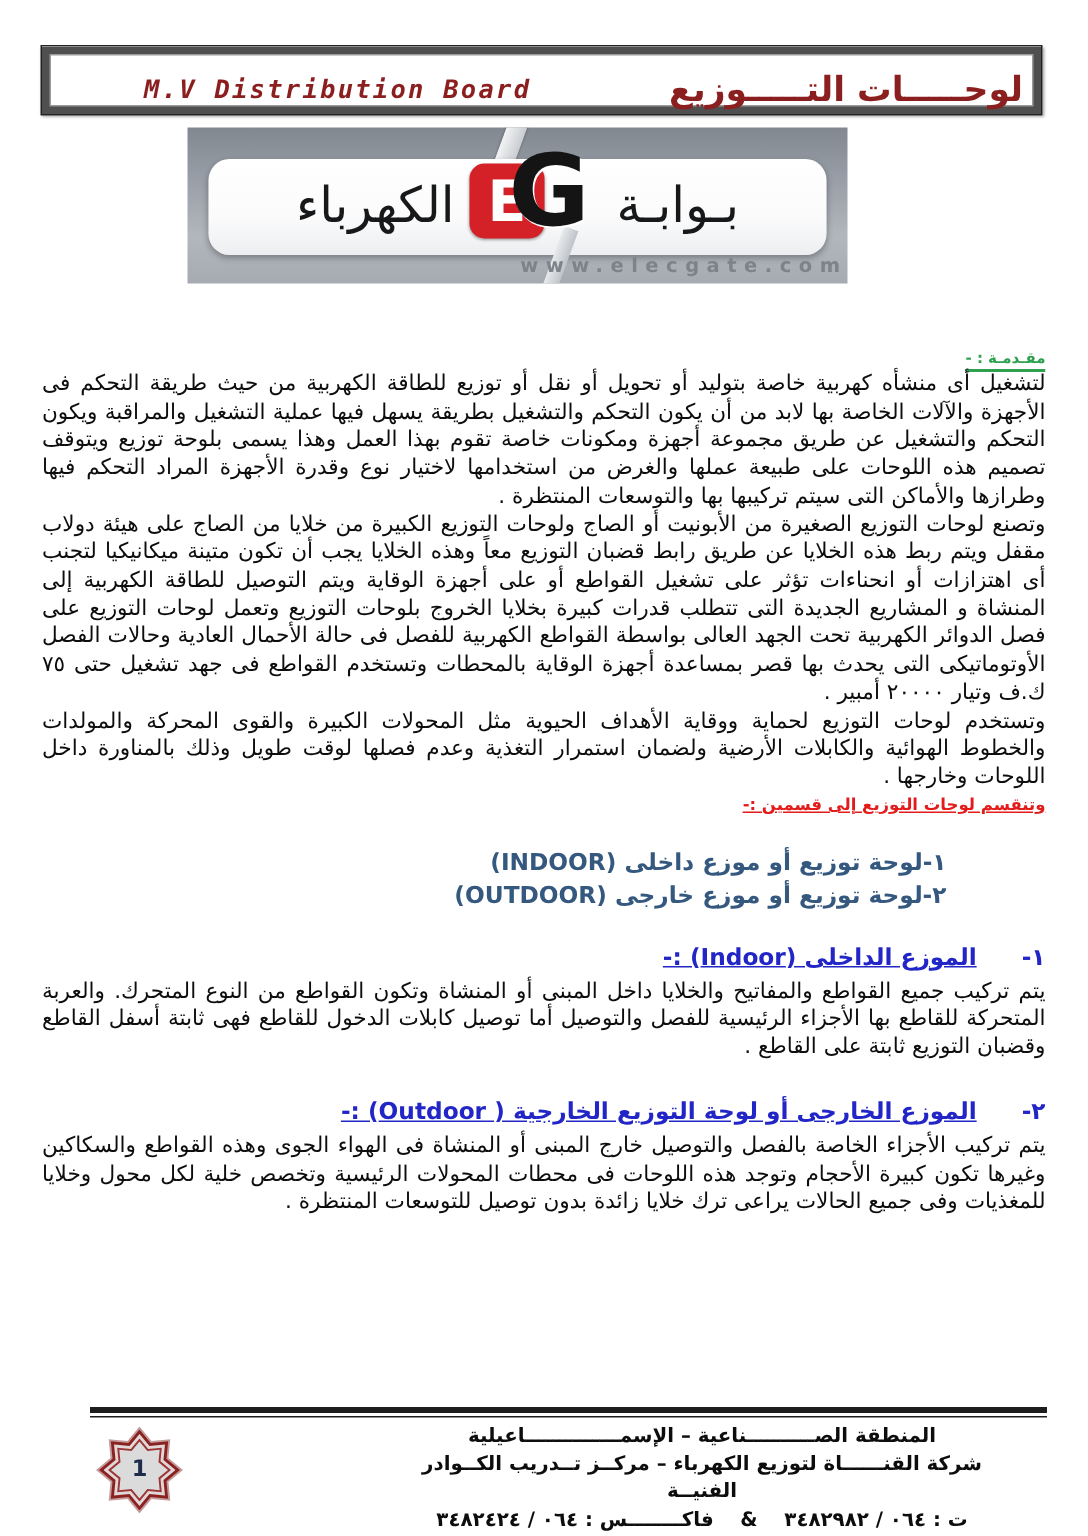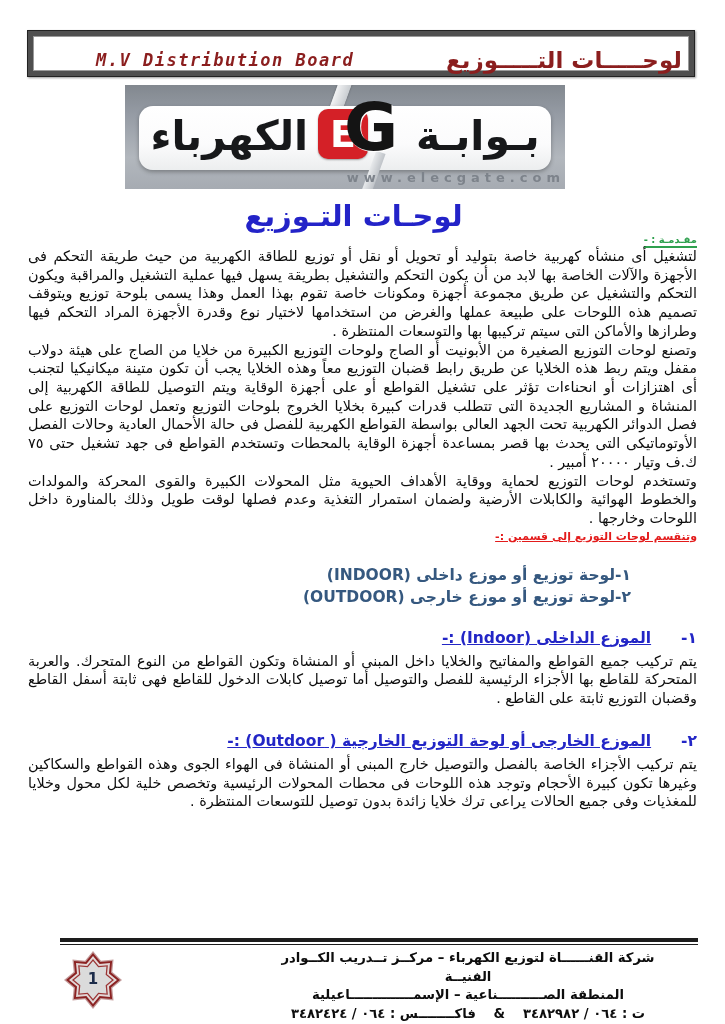--- a/index.html
+++ b/index.html
@@ -24,21 +24,21 @@
   .logo-pin{position:absolute;left:208px;top:-12px;width:13px;height:52px;
     background:linear-gradient(90deg,#f2f3f4,#c9cdd1);transform:rotate(20deg);
     box-shadow:0 1px 2px rgba(0,0,0,.35);}
   .logo-pin2{position:absolute;left:243px;top:66px;width:10px;height:46px;
     background:linear-gradient(90deg,#e8eaec,#bfc3c8);transform:rotate(20deg);}
   .logo-pill{position:absolute;left:14px;top:21px;width:412px;height:64px;
     background:linear-gradient(180deg,#ffffff 0%,#fbfbfc 60%,#eceeef 100%);
     border-radius:14px;box-shadow:0 2px 4px rgba(0,0,0,.3);}
   .logo-row{position:absolute;left:0;right:0;top:24px;display:flex;direction:rtl;
     align-items:center;justify-content:center;gap:8px;}
-  .logo-word{font-weight:bold;font-size:41px;color:#17181a;line-height:1;}
+  .logo-word{font-weight:normal;font-size:33px;color:#17181a;line-height:1;}
   .eg{position:relative;width:92px;height:62px;margin-top:-8px;}
   .eg-e{position:absolute;left:2px;top:8px;width:50px;height:50px;border-radius:10px;
     background:var(--logo-red);color:#fff;font-weight:bold;font-size:38px;
     display:flex;align-items:center;justify-content:center;
     box-shadow:0 1px 2px rgba(0,0,0,.35);}
   .eg-g{position:absolute;left:28px;top:-6px;font-size:66px;font-weight:bold;
     color:#141414;line-height:1;text-shadow:1px 1px 0 #fff;}
   .logo-url{position:absolute;left:0;right:0;bottom:4px;text-align:right;
     color:#7d838b;font-weight:bold;font-size:13px;letter-spacing:5px;}
 
@@ -100,21 +100,20 @@
       <span class="logo-word">بـوابـة</span>
       <span class="eg">
         <span class="eg-e">E</span>
         <span class="eg-g">G</span>
       </span>
       <span class="logo-word">الكهرباء</span>
     </div>
     <div class="logo-url">www.elecgate.com</div>
   </div>
 
-  <div class="doc-title">لوحـات التـوزيع</div>
 
   <div class="content">
     <div class="intro-heading">
       <span>مقـدمـة : -</span>
     </div>
     <p class="para">لتشغيل أى منشأه كهربية خاصة بتوليد أو تحويل أو نقل أو توزيع للطاقة الكهربية من حيث طريقة التحكم فى الأجهزة والآلات الخاصة بها لابد من أن يكون التحكم والتشغيل بطريقة يسهل فيها عملية التشغيل والمراقبة ويكون التحكم والتشغيل عن طريق مجموعة أجهزة ومكونات خاصة تقوم بهذا العمل وهذا يسمى بلوحة توزيع ويتوقف تصميم هذه اللوحات على طبيعة عملها والغرض من استخدامها لاختيار نوع وقدرة الأجهزة المراد التحكم فيها وطرازها والأماكن التى سيتم تركيبها بها والتوسعات المنتظرة .</p>
     <p class="para">وتصنع لوحات التوزيع الصغيرة من الأبونيت أو الصاج ولوحات التوزيع الكبيرة من خلايا من الصاج على هيئة دولاب مقفل ويتم ربط هذه الخلايا عن طريق رابط قضبان التوزيع معاً وهذه الخلايا يجب أن تكون متينة ميكانيكيا لتجنب أى اهتزازات أو انحناءات تؤثر على تشغيل القواطع أو على أجهزة الوقاية ويتم التوصيل للطاقة الكهربية إلى المنشاة و المشاريع الجديدة التى تتطلب قدرات كبيرة بخلايا الخروج بلوحات التوزيع وتعمل لوحات التوزيع على فصل الدوائر الكهربية تحت الجهد العالى بواسطة القواطع الكهربية للفصل فى حالة الأحمال العادية وحالات الفصل الأوتوماتيكى التى يحدث بها قصر بمساعدة أجهزة الوقاية بالمحطات وتستخدم القواطع فى جهد تشغيل حتى ٧٥ ك.ف وتيار ٢٠٠٠٠ أمبير .</p>
     <p class="para">وتستخدم لوحات التوزيع لحماية ووقاية الأهداف الحيوية مثل المحولات الكبيرة والقوى المحركة والمولدات والخطوط الهوائية والكابلات الأرضية ولضمان استمرار التغذية وعدم فصلها لوقت طويل وذلك بالمناورة داخل اللوحات وخارجها .</p>
 
     <div class="split-line">وتنقسم لوحات التوزيع إلى قسمين :-</div>
@@ -139,19 +138,19 @@
     <div class="footer-rule"></div>
     <div class="star-badge">
       <div class="star s1"></div>
       <div class="star s2"></div>
       <div class="star s3"></div>
       <div class="star s4"></div>
       <div class="star s5"></div>
       <div class="star-num">1</div>
     </div>
     <div class="footer-text">
+      <div>المنطقة الصــــــــــناعية – الإسمــــــــــــــاعيلية</div>
       <div>شركة القنــــــاة لتوزيع الكهرباء – مركــز تــدريب الكــوادر الفنيــة</div>
-      <div>المنطقة الصــــــــــناعية – الإسمــــــــــــــاعيلية</div>
       <div>ت : ٠٦٤ / ٣٤٨٢٩٨٢  &amp;  فاكــــــــس : ٠٦٤ / ٣٤٨٢٤٢٤</div>
     </div>
   </div>
 
 </div>
 
 </body></html>

